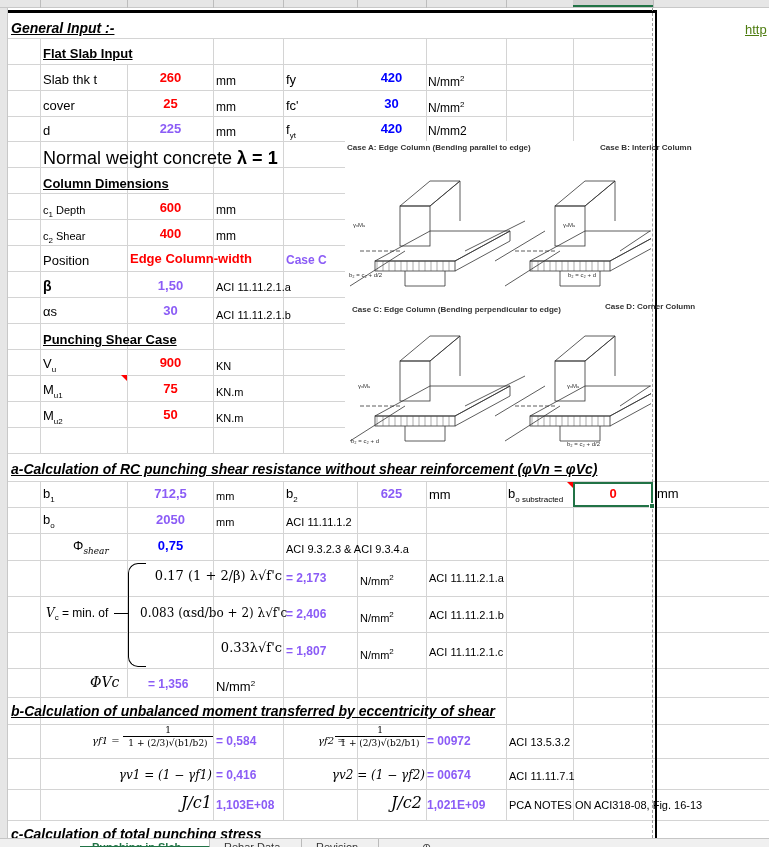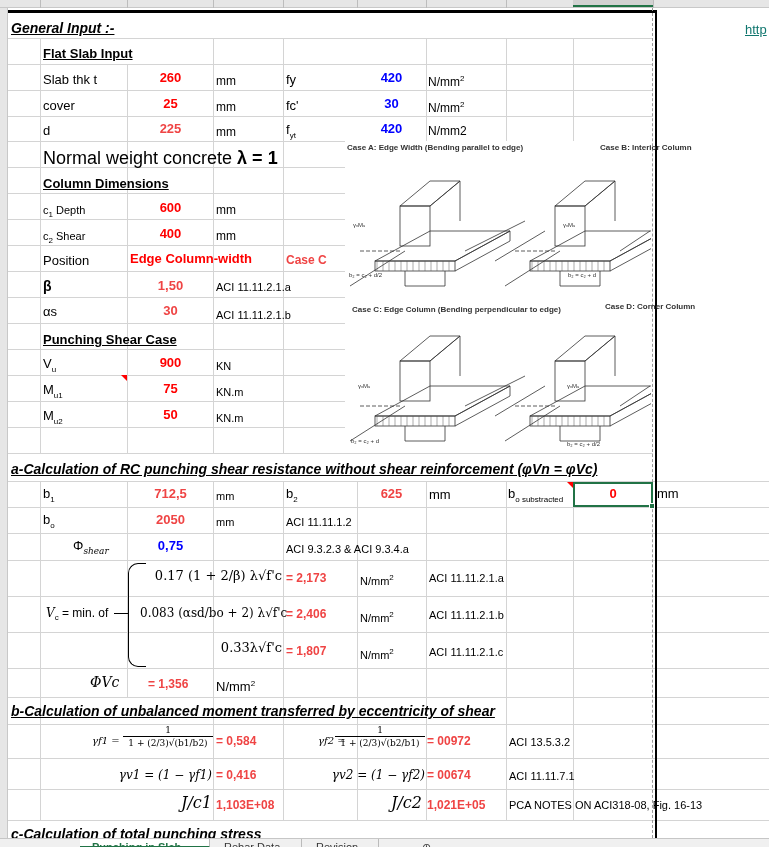--- a/index.html
+++ b/index.html
@@ -14,31 +14,31 @@
 
   .topline { position: absolute; left: 8px; top: 10px; width: 648px; height: 3px; background: #000; }
   .rightline { position: absolute; left: 653px; top: 10px; width: 2px; height: 830px; background: #000; }
   .pagebreak2 { position: absolute; left: 652px; top: 8px; height: 830px; border-left: 1px dashed #9a9a9a; }
 
   .hline { position: absolute; height: 1px; background: #d4d4d4; }
   .vline { position: absolute; width: 1px; background: #d4d4d4; }
 
   .cell { position: absolute; white-space: nowrap; line-height: 16px; }
   .red { color: #ff0000; font-weight: bold; }
-  .green { color: #ef4444; font-weight: bold; }
+  .green { color: #8b5cf6; font-weight: bold; }
   .blue { color: #0000ff; font-weight: bold; }
   .bu { font-weight: bold; text-decoration: underline; }
   .section { font-weight: bold; font-style: italic; text-decoration: underline; font-size: 14px; }
   .small { font-size: 11px; }
   .serif { font-family: "DejaVu Serif", "Liberation Serif", serif; font-style: italic; }
   .c { text-align: center; }
   .r { text-align: right; }
   sub, sup { font-size: 8px; }
 
-  .link { position: absolute; left: 745px; top: 22px; color: #0f766e; text-decoration: underline; font-size: 13px; }
+  .link { position: absolute; left: 745px; top: 22px; color: #4d7c0f; text-decoration: underline; font-size: 13px; }
 
   .imgbox { position: absolute; background: #fff; }
   .imgcap { position: absolute; font-size: 8px; color: #333; font-weight: bold; white-space: nowrap; }
 
   .selcell { position: absolute; left: 573px; top: 482px; width: 80px; height: 25px; border: 2px solid #217346; }
   .selcell .handle { position: absolute; right: -4px; bottom: -4px; width: 6px; height: 6px; background: #217346; border: 1px solid #fff; }
 
   .comment { position: absolute; width: 0; height: 0; border-top: 6px solid #ff0000; border-left: 6px solid transparent; }
 
   .brace { position: absolute; left: 128px; top: 563px; width: 18px; height: 104px; border: 1.5px solid #000; border-right: none; border-radius: 10px 0 0 10px; }
@@ -239,21 +239,21 @@
         <path d="M120 100 L150 80"></path>
       </g>
     </g>
     <g stroke="#555" stroke-width="0.5">
       <path d="M32 120 v10 M38 120 v10 M44 120 v10 M50 120 v10 M56 120 v10 M62 120 v10 M68 120 v10 M74 120 v10 M80 120 v10 M86 120 v10 M92 120 v10 M98 120 v10 M104 120 v10"></path>
       <path d="M187 120 v10 M193 120 v10 M199 120 v10 M205 120 v10 M211 120 v10 M217 120 v10 M223 120 v10 M229 120 v10 M235 120 v10 M241 120 v10 M247 120 v10 M253 120 v10 M259 120 v10"></path>
       <path d="M32 275 v10 M38 275 v10 M44 275 v10 M50 275 v10 M56 275 v10 M62 275 v10 M68 275 v10 M74 275 v10 M80 275 v10 M86 275 v10 M92 275 v10 M98 275 v10 M104 275 v10"></path>
       <path d="M187 275 v10 M193 275 v10 M199 275 v10 M205 275 v10 M211 275 v10 M217 275 v10 M223 275 v10 M229 275 v10 M235 275 v10 M241 275 v10 M247 275 v10 M253 275 v10 M259 275 v10"></path>
     </g>
   </svg>
-  <div class="imgcap" style="left:2px;top:2px">Case A:  Edge Width (Bending parallel to edge)</div>
+  <div class="imgcap" style="left:2px;top:2px">Case A:  Edge Column (Bending parallel to edge)</div>
   <div class="imgcap" style="left:255px;top:2px">Case B:  Interior Column</div>
   <div class="imgcap" style="left:7px;top:164px">Case C:  Edge Column (Bending perpendicular to edge)</div>
   <div class="imgcap" style="left:260px;top:161px">Case D:  Corner Column</div>
   <div class="imgcap" style="left:4px;top:131px;font-weight:normal;font-size:6px">b₂ = c₂ + d/2</div>
   <div class="imgcap" style="left:223px;top:131px;font-weight:normal;font-size:6px">b₂ = c₂ + d</div>
   <div class="imgcap" style="left:6px;top:297px;font-weight:normal;font-size:6px">b₂ = c₂ + d</div>
   <div class="imgcap" style="left:222px;top:300px;font-weight:normal;font-size:6px">b₂ = c₂ + d/2</div>
   <div class="imgcap" style="left:8px;top:81px;font-weight:normal;font-size:6px">γᵥMᵤ</div>
   <div class="imgcap" style="left:218px;top:81px;font-weight:normal;font-size:6px">γᵥMᵤ</div>
   <div class="imgcap" style="left:13px;top:242px;font-weight:normal;font-size:6px">γᵥMᵤ</div>
@@ -327,21 +327,21 @@
 
 <div class="cell serif r" style="left:80px;top:767px;width:132px;font-size:12px">γv1 = (1 − γf1)</div>
 <div class="cell green" style="left:216px;top:767px">= 0,416</div>
 <div class="cell serif r" style="left:290px;top:767px;width:135px;font-size:12px">γv2 = (1 − γf2)</div>
 <div class="cell green" style="left:427px;top:767px">= 00674</div>
 <div class="cell small" style="left:509px;top:768px">ACI  11.11.7.1</div>
 
 <div class="cell serif r" style="left:140px;top:795px;width:72px;font-size:16px">J/c1</div>
 <div class="cell green" style="left:216px;top:797px">1,103E+08</div>
 <div class="cell serif r" style="left:350px;top:795px;width:72px;font-size:16px">J/c2</div>
-<div class="cell green" style="left:427px;top:797px">1,021E+05</div>
+<div class="cell green" style="left:427px;top:797px">1,021E+09</div>
 <div class="cell small" style="left:509px;top:797px">PCA NOTES ON ACI318-08, Fig. 16-13</div>
 
 <div class="cell section" style="left:11px;top:826px">c-Calculation of total punching stress</div>
 
 <div class="tabs">
   <div class="tab active" style="left:80px;width:130px">Punching in Slab</div>
   <div class="tab" style="left:212px;width:90px">Rebar Data</div>
   <div class="tab" style="left:304px;width:75px">Revision</div>
   <div class="tab" style="left:410px;width:20px;border:none">⊕</div>
 </div>

